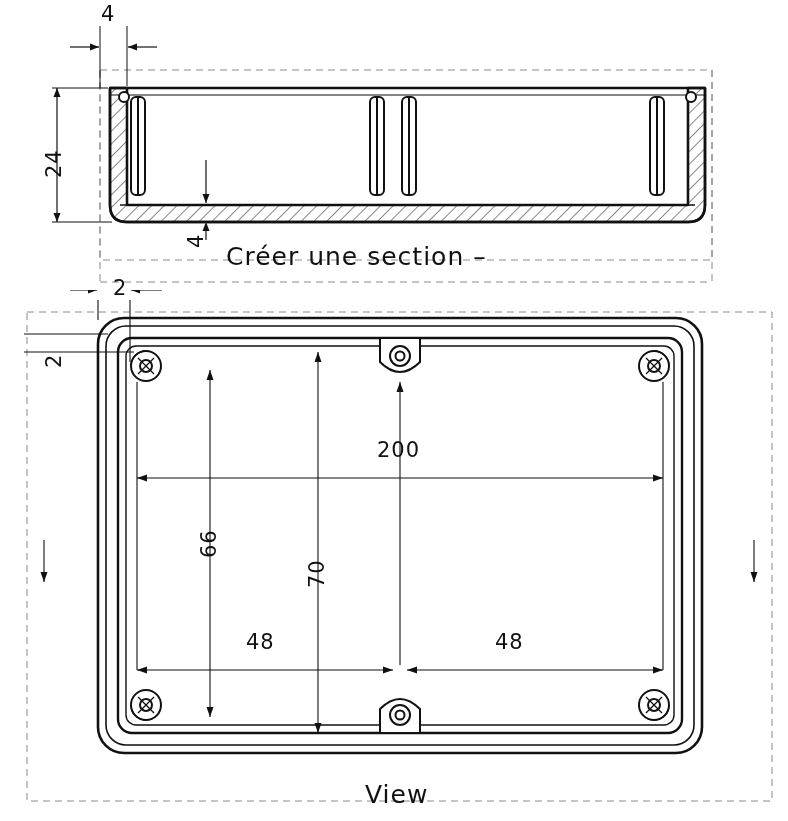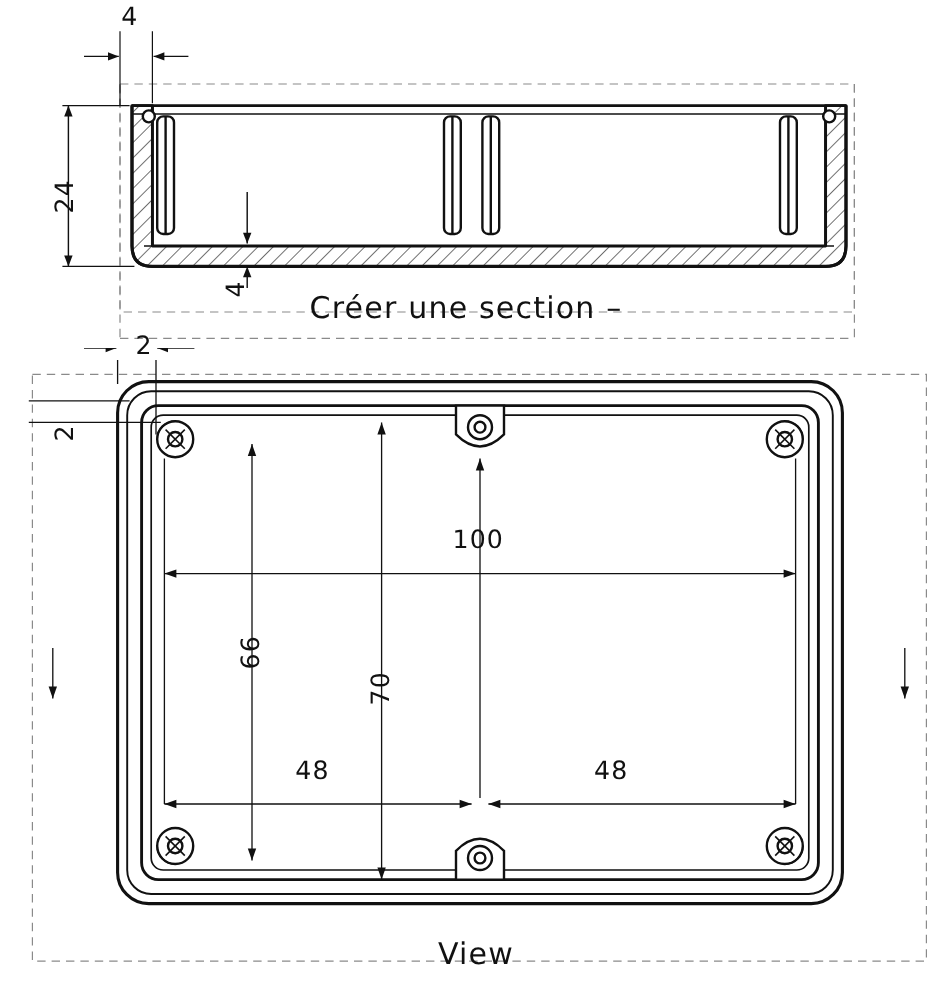--- a/index.html
+++ b/index.html
@@ -75,21 +75,21 @@
 
       <line x1="206" y1="160" x2="206" y2="203" stroke="#111" stroke-width="1.2"></line>
       <path d="M206,203 L202.5,194 L209.5,194 Z" fill="#111"></path>
       <line x1="206" y1="240" x2="206" y2="224" stroke="#111" stroke-width="1.2"></line>
       <path d="M206,222 L202.5,231 L209.5,231 Z" fill="#111"></path>
     </svg>
 
     <div class="abs dimtext" style="left:101px;top:2px;">4</div>
     <div class="abs dimtext rot90" style="left:42px;top:178px;">24</div>
     <div class="abs dimtext rot90" style="left:184px;top:248px;">4</div>
-    <div class="abs viewlabel" style="left:226px;top:242px;margin-left:32px;">Créer une section  –</div>
+    <div class="abs viewlabel" style="left:226px;top:242px;">Créer une section  –</div>
   </div>
 
   <div class="abs" style="left:0;top:290px;width:788px;height:531px;">
     <svg width="788" height="531" viewBox="0 0 788 531">
 
       <rect x="27" y="22" width="745" height="489" fill="none" stroke="#8a8a8a" stroke-width="1" stroke-dasharray="7,5"></rect>
 
       <rect x="98" y="28" width="604" height="435" rx="26" fill="none" stroke="#111" stroke-width="2.6"></rect>
       <rect x="106" y="36" width="588" height="419" rx="20" fill="none" stroke="#111" stroke-width="1.6"></rect>
       <rect x="118" y="48" width="564" height="395" rx="14" fill="none" stroke="#111" stroke-width="2.4"></rect>
@@ -170,21 +170,21 @@
         <path d="M318,62 L314.5,72 L321.5,72 Z"></path>
         <path d="M318,443 L314.5,433 L321.5,433 Z"></path>
         <path d="M44,292 L40.5,282 L47.5,282 Z"></path>
         <path d="M754,292 L750.5,282 L757.5,282 Z"></path>
         <path d="M400,92 L396.5,102 L403.5,102 Z"></path>
       </g>
     </svg>
 
     <div class="abs dimtext" style="left:113px;top:-14px;">2</div>
     <div class="abs dimtext rot90" style="left:42px;top:78px;">2</div>
-    <div class="abs dimtext" style="left:377px;top:148px;">100</div>
+    <div class="abs dimtext" style="left:377px;top:148px;">200</div>
     <div class="abs dimtext rot90" style="left:197px;top:268px;">66</div>
     <div class="abs dimtext rot90" style="left:305px;top:298px;">70</div>
     <div class="abs dimtext" style="left:246px;top:340px;">48</div>
     <div class="abs dimtext" style="left:495px;top:340px;">48</div>
     <div class="abs viewlabel" style="left:365px;top:490px;text-align:right;">View</div>
   </div>
 
 </div>
 
 </body></html>

